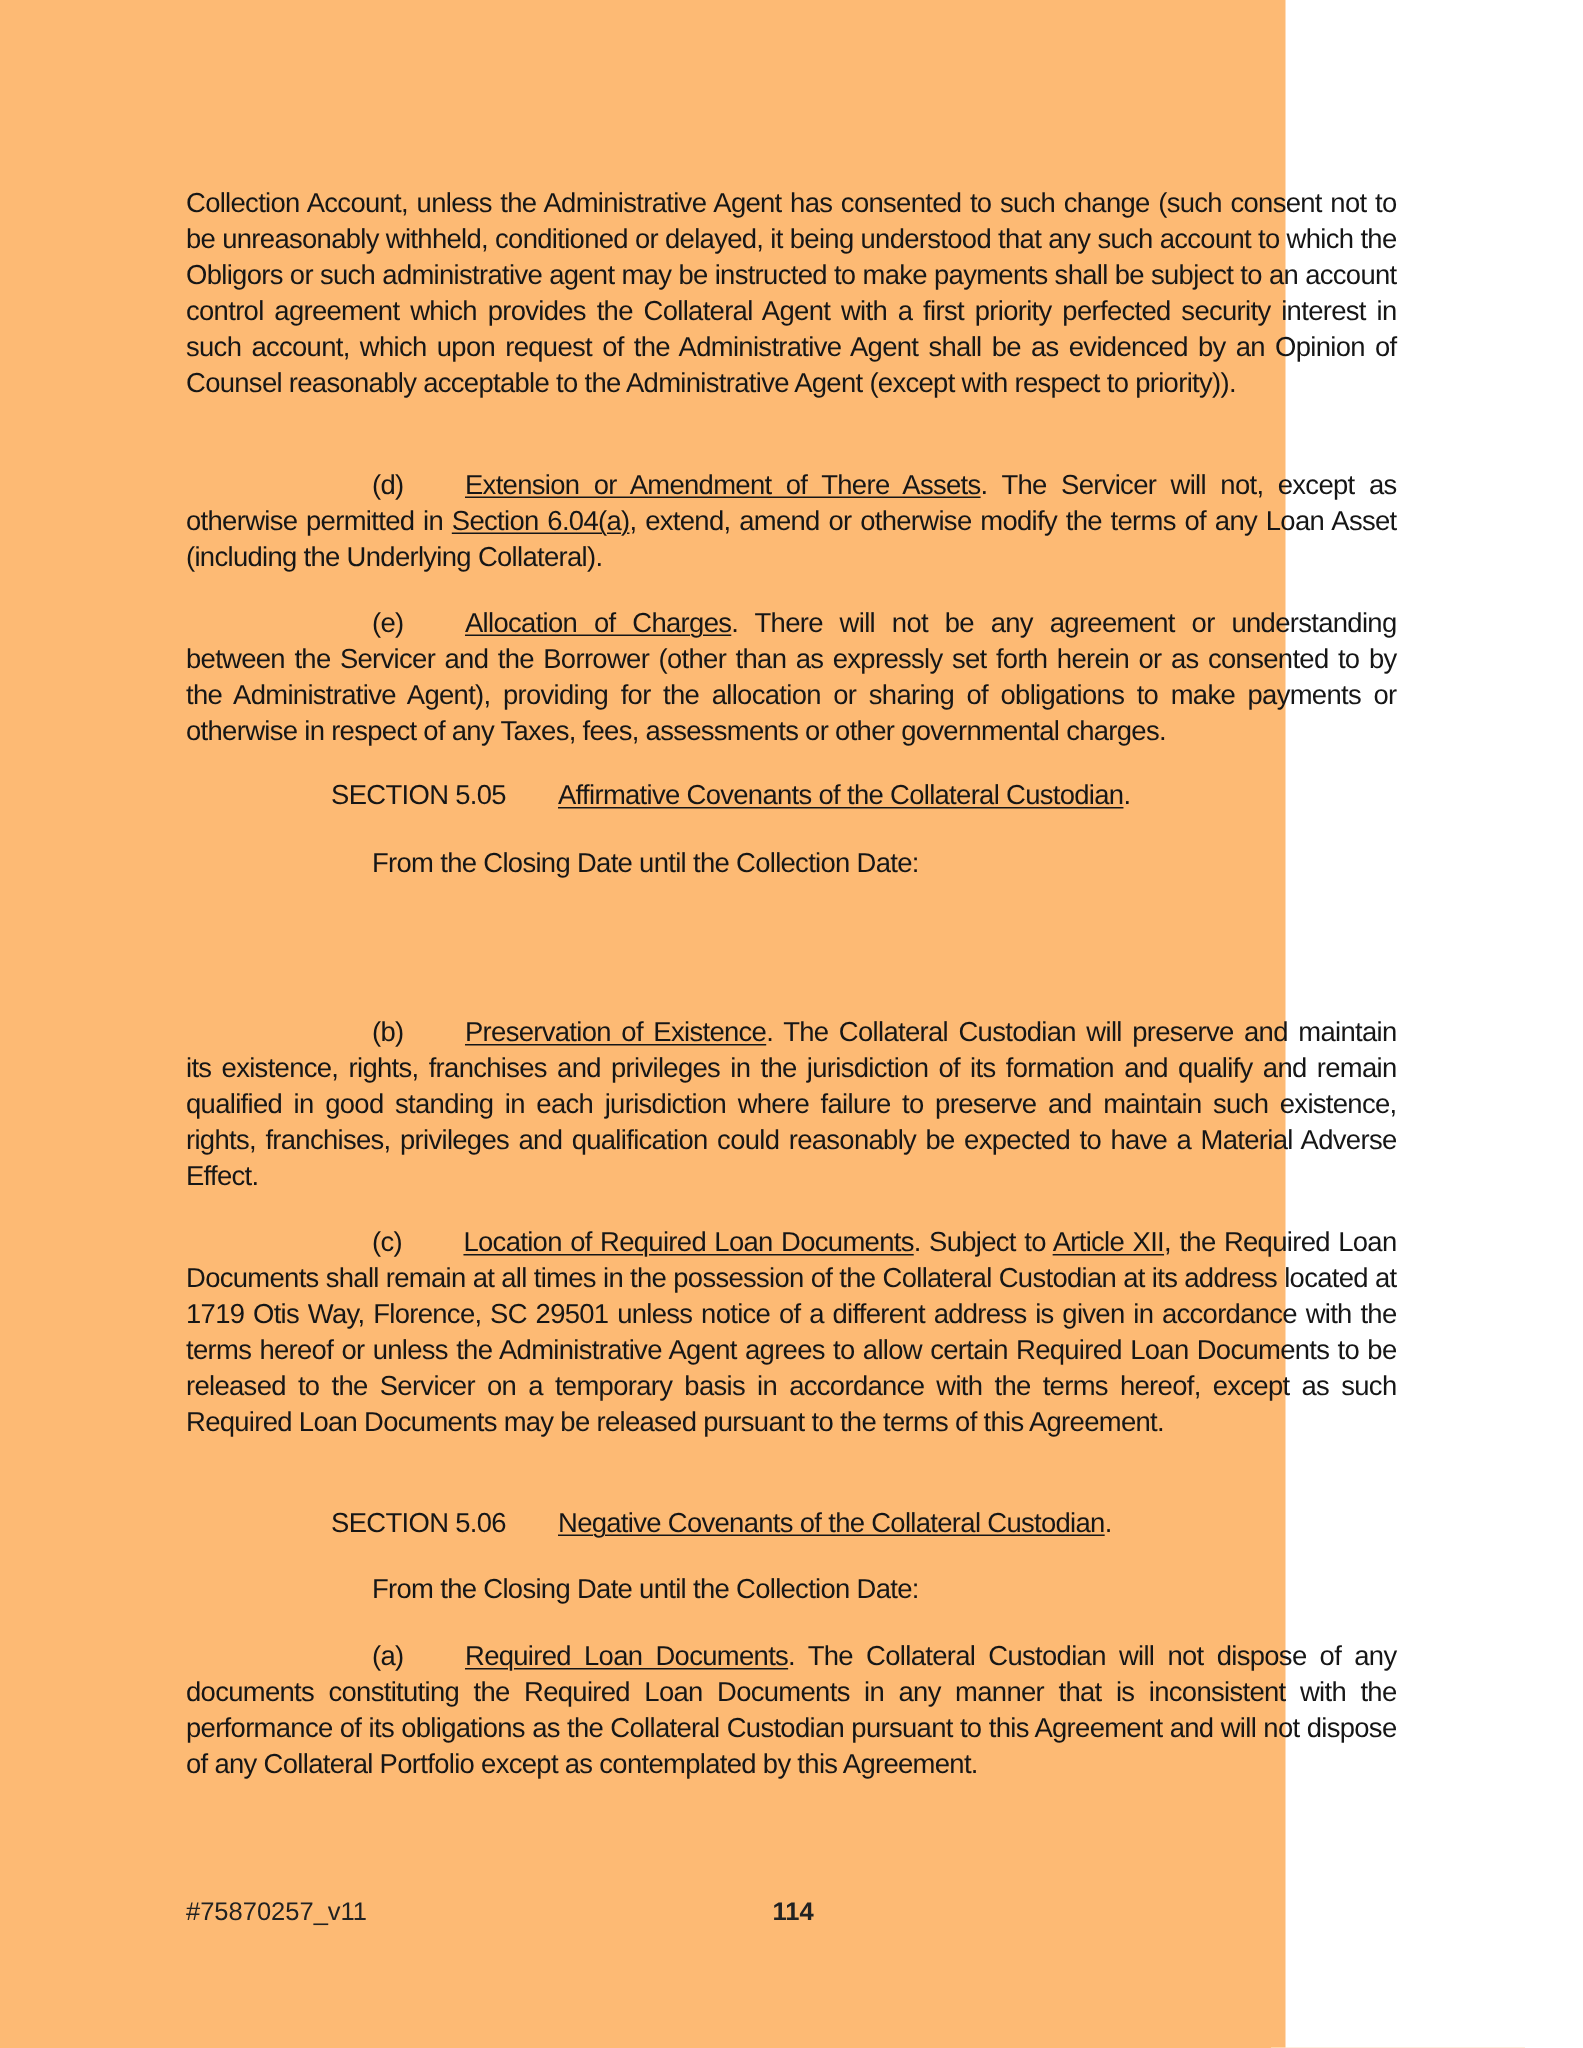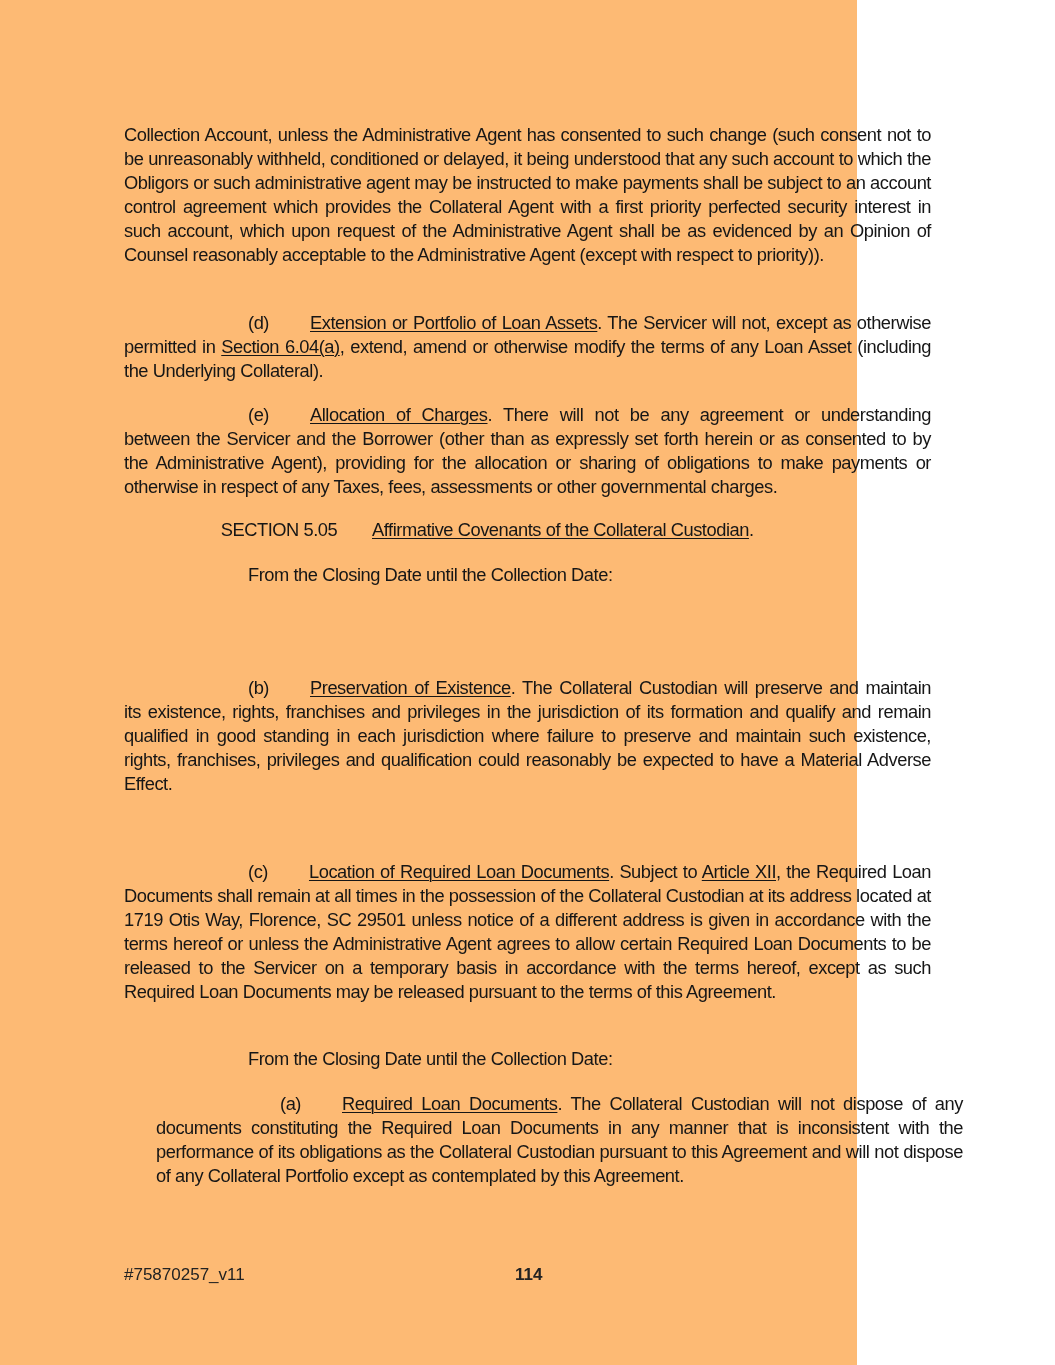--- a/index.html
+++ b/index.html
@@ -23,44 +23,47 @@
 </head>
 <body>
 
 <div class="page">
 
   <div class="body-text" style="top:123px;">
     <p class="p">Collection Account, unless the Administrative Agent has consented to such change (such consent not to be unreasonably withheld, conditioned or delayed, it being understood that any such account to which the Obligors or such administrative agent may be instructed to make payments shall be subject to an account control agreement which provides the Collateral Agent with a first priority perfected security interest in such account, which upon request of the Administrative Agent shall be as evidenced by an Opinion of Counsel reasonably acceptable to the Administrative Agent (except with respect to priority)).</p>
   </div>
 
   <div class="body-text" style="top:311px;">
-    <p class="p indent"><span>(d)</span><span class="tab-gap"></span><span class="u">Extension or Portfolio of Loan Assets</span><span>.  The Servicer will not, except as otherwise permitted in </span><span class="u">Section 6.04(a)</span><span>, extend, amend or otherwise modify the terms of any Loan Asset (including the Underlying Collateral).</span></p>
+    <p class="p indent"><span>(d)</span><span class="tab-gap"></span><span class="u">Extension or Amendment of There Assets</span><span>.  The Servicer will not, except as otherwise permitted in </span><span class="u">Section 6.04(a)</span><span>, extend, amend or otherwise modify the terms of any Loan Asset (including the Underlying Collateral).</span></p>
   </div>
 
   <div class="body-text" style="top:403px;">
     <p class="p indent"><span>(e)</span><span class="tab-gap"></span><span class="u">Allocation of Charges</span><span>.  There will not be any agreement or understanding between the Servicer and the Borrower (other than as expressly set forth herein or as consented to by the Administrative Agent), providing for the allocation or sharing of obligations to make payments or otherwise in respect of any Taxes, fees, assessments or other governmental charges.</span></p>
   </div>
 
   <div class="section-line" style="top:519px;">
     <span class="num">SECTION 5.05</span><span class="u">Affirmative Covenants of the Collateral Custodian</span><span>.</span>
   </div>
 
   <div class="intro-line" style="top:564px;">From the Closing Date until the Collection Date:</div>
 
 
   <div class="body-text" style="top:676px;">
     <p class="p indent"><span>(b)</span><span class="tab-gap"></span><span class="u">Preservation of Existence</span><span>.  The Collateral Custodian will preserve and maintain its existence, rights, franchises and privileges in the jurisdiction of its formation and qualify and remain qualified in good standing in each jurisdiction where failure to preserve and maintain such existence, rights, franchises, privileges and qualification could reasonably be expected to have a Material Adverse Effect.</span></p>
   </div>
 
-  <div class="body-text" style="top:816px;margin-top:44px;">
+  <div class="body-text" style="top:816px;">
     <p class="p indent"><span>(c)</span><span class="tab-gap"></span><span class="u">Location of Required Loan Documents</span><span>.  Subject to </span><span class="u">Article XII</span><span>, the Required Loan Documents shall remain at all times in the possession of the Collateral Custodian at its address located at 1719 Otis Way, Florence, SC 29501 unless notice of a different address is given in accordance with the terms hereof or unless the Administrative Agent agrees to allow certain Required Loan Documents to be released to the Servicer on a temporary basis in accordance with the terms hereof, except as such Required Loan Documents may be released pursuant to the terms of this Agreement.</span></p>
   </div>
 
+  <div class="section-line" style="top:1004px;">
+    <span class="num">SECTION 5.06</span><span class="u">Negative Covenants of the Collateral Custodian</span><span>.</span>
+  </div>
 
   <div class="intro-line" style="top:1048px;">From the Closing Date until the Collection Date:</div>
 
-  <div class="body-text" style="top:1092px;margin-left:32px;">
+  <div class="body-text" style="top:1092px;">
     <p class="p indent"><span>(a)</span><span class="tab-gap"></span><span class="u">Required Loan Documents</span><span>.  The Collateral Custodian will not dispose of any documents constituting the Required Loan Documents in any manner that is inconsistent with the performance of its obligations as the Collateral Custodian pursuant to this Agreement and will not dispose of any Collateral Portfolio except as contemplated by this Agreement.</span></p>
   </div>
 
   <div class="footer" style="left:124px;">#75870257_v11</div>
   <div class="footer" style="left:515px;font-weight:bold;">114</div>
 </div>
 
 </body></html>

